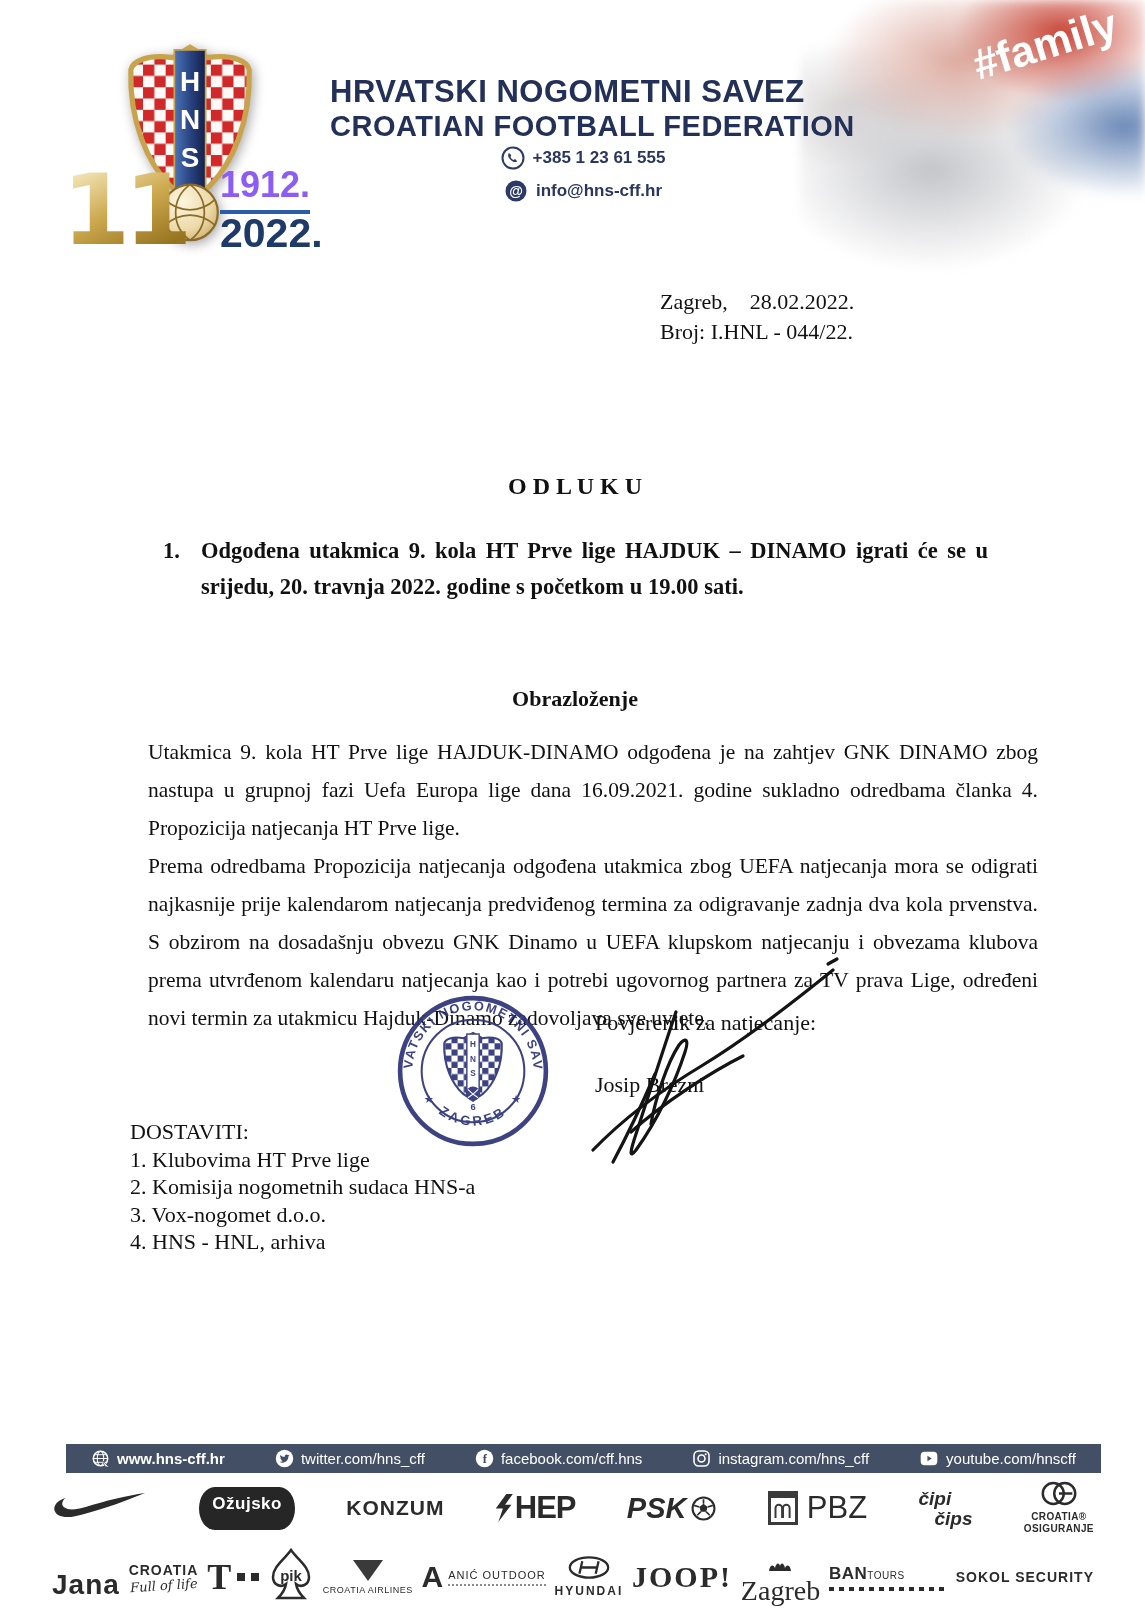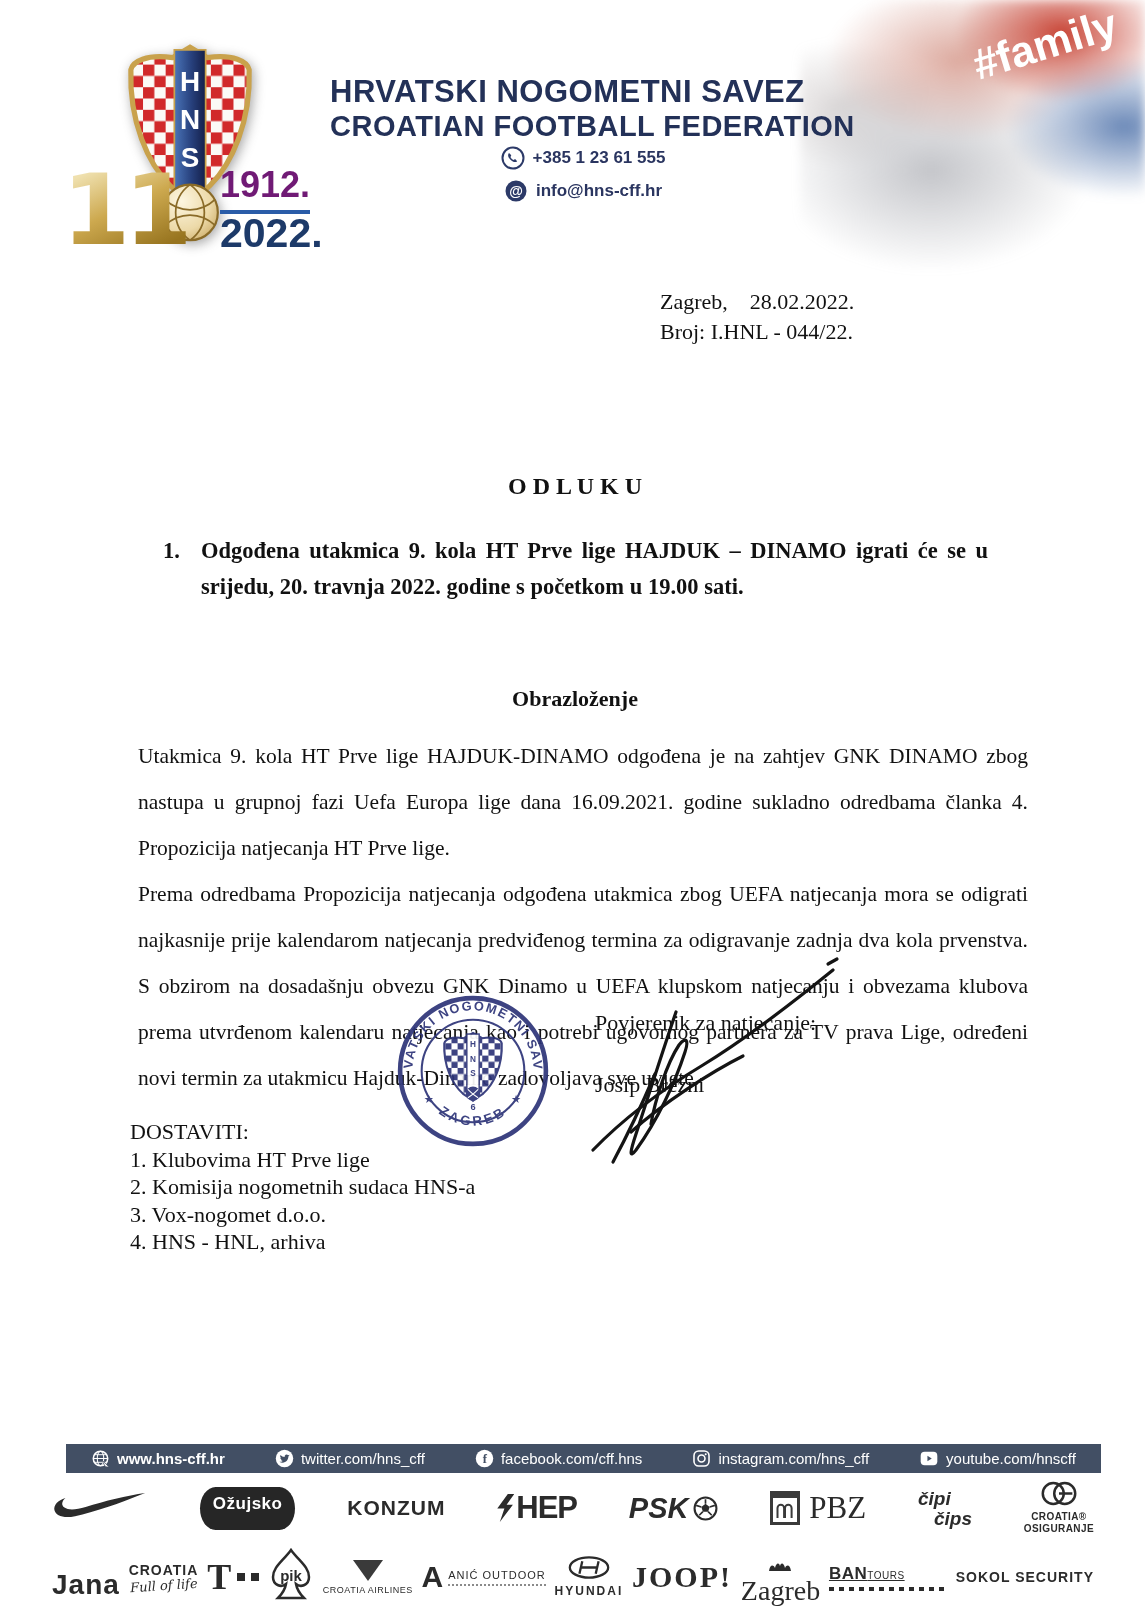--- a/index.html
+++ b/index.html
@@ -19,21 +19,21 @@
 
   
   .logo-group{position:absolute;left:62px;top:28px;width:290px;height:235px;}
   .crestball{position:absolute;left:48px;top:14px;width:160px;height:200px;
     filter:drop-shadow(2px 3px 6px rgba(60,60,60,.45));}
   .anniv{position:absolute;left:0;top:133px;font-family:"DejaVu Sans",sans-serif;
     font-weight:bold;font-size:98px;line-height:1;letter-spacing:-6px;
     background:linear-gradient(155deg,#efe0ae 15%,#cda94f 48%,#97741f 85%);
     -webkit-background-clip:text;background-clip:text;color:transparent;}
   .y1912{position:absolute;left:158px;top:139px;font-family:"Liberation Sans",sans-serif;
-    font-weight:800;font-size:36px;color:#701a75;line-height:1;
+    font-weight:800;font-size:36px;color:#8b5cf6;line-height:1;
     border-bottom:4px solid #2a5ca8;padding-bottom:7px;}
   .y2022{position:absolute;left:158px;top:185px;font-family:"Liberation Sans",sans-serif;
     font-weight:800;font-size:41px;color:#1d3a69;line-height:1;}
 
   
   .org-names{position:absolute;left:330px;top:74px;width:460px;text-align:center;
     font-family:"Liberation Sans",sans-serif;color:#233158;font-weight:800;line-height:1.15;}
   .org-hr{font-size:31px;letter-spacing:.5px;white-space:nowrap;}
   .org-en{font-size:29px;letter-spacing:.5px;white-space:nowrap;}
   .contact{position:absolute;left:438px;top:146px;width:290px;
@@ -50,22 +50,22 @@
   .intro{position:absolute;left:130px;top:392px;width:890px;text-align:justify;
     font-size:21.5px;line-height:33px;}
   .odluku{position:absolute;left:130px;top:473px;width:890px;text-align:center;
     font-weight:bold;font-size:24px;}
   .decision{position:absolute;left:163px;top:533px;width:825px;display:flex;
     font-weight:bold;font-size:22.5px;line-height:36px;}
   .decision-num{flex:none;width:38px;}
   .decision-text{flex:1;text-align:justify;}
   .obrazlozenje{position:absolute;left:130px;top:686px;width:890px;text-align:center;
     font-weight:bold;font-size:22px;}
-  .expl{position:absolute;left:138px;top:733px;width:890px;text-align:justify;
-    font-size:21.5px;line-height:46px;}
+  .expl{position:absolute;left:148px;top:733px;width:890px;text-align:justify;
+    font-size:21.5px;line-height:38px;}
   .expl p{margin:0;}
 
   
   .stamp{position:absolute;left:396px;top:994px;width:154px;height:154px;opacity:.92;}
   .sig-role{position:absolute;left:595px;top:1010px;font-size:22px;}
   .sig-name{position:absolute;left:595px;top:1072px;font-size:22px;}
   .sig-scrawl{position:absolute;left:573px;top:952px;width:285px;height:215px;z-index:3;}
 
   
   .dist{position:absolute;left:130px;top:1118px;font-size:22px;line-height:27.5px;}
@@ -83,42 +83,42 @@
   .row1{top:1476px;height:64px;}
   .row2{top:1544px;height:66px;}
 
   .lg-ozujsko{background:#262626;color:#fff;font-weight:800;font-size:17px;
     padding:7px 13px 16px;border-radius:16px/22px;letter-spacing:.5px;}
   .lg-konzum{font-weight:800;font-size:21px;letter-spacing:1px;}
   .lg-hep{display:flex;align-items:center;font-weight:800;font-size:31px;letter-spacing:-1px;}
   .hep-bolt{width:17px;height:28px;background:#2b2b2b;margin-right:2px;
     clip-path:polygon(62% 0,100% 0,55% 38%,92% 38%,15% 100%,42% 52%,0 52%);}
   .lg-psk{display:flex;align-items:center;gap:5px;font-weight:800;font-style:italic;font-size:29px;}
-  .lg-pbz{display:flex;align-items:center;gap:9px;font-family:Liberation Serif, serif;font-size:31px;}
+  .lg-pbz{display:flex;align-items:center;gap:9px;font-family:Liberation Sans, sans-serif;font-size:31px;}
   .lg-cipi{font-style:italic;font-weight:800;font-size:19px;line-height:1;}
   .cipi-l2{margin-left:16px;margin-top:1px;}
   .lg-croosig{text-align:center;font-weight:800;font-size:10px;line-height:1.25;letter-spacing:.4px;}
   .lg-jana{font-size:28px;font-weight:600;letter-spacing:1px;margin-top:16px;}
   .lg-crofol{text-align:center;}
   .cf-l1{font-weight:800;font-size:14px;letter-spacing:1px;}
   .cf-l2{font-family:"DejaVu Serif",serif;font-style:italic;font-size:13px;transform:rotate(-4deg);}
   .lg-telekom{display:flex;align-items:center;gap:6px;font-family:"Liberation Serif",serif;
     font-weight:bold;font-size:36px;line-height:1;}
   .tk-sq{width:8px;height:8px;background:#2b2b2b;display:inline-block;}
   .lg-croair{text-align:center;font-size:9px;letter-spacing:.5px;}
   .ca-tri{width:0;height:0;border-left:15px solid transparent;border-right:15px solid transparent;
     border-top:21px solid #3a3a3a;margin:0 auto 4px;}
   .lg-anic{display:flex;align-items:center;gap:5px;}
   .anic-a{font-size:30px;font-weight:800;line-height:1;}
   .anic-t{font-size:11px;letter-spacing:1px;border-bottom:2px dotted #8a8a8a;padding-bottom:3px;}
   .lg-hyundai{text-align:center;}
   .hy-txt{font-weight:800;font-size:12px;letter-spacing:2px;margin-top:1px;}
   .lg-joop{font-family:"Liberation Serif",serif;font-weight:bold;font-size:30px;letter-spacing:2px;}
   .lg-zagreb{text-align:center;font-family:"Liberation Serif",serif;font-size:28px;line-height:1;}
-  .lg-ban{font-size:9px;text-decoration:underline;}
+  .lg-ban{font-size:9px;}
   .ban-l1{font-weight:800;font-size:17px;letter-spacing:.5px;}
   .ban-l1 .small{font-weight:400;font-size:10px;}
   .ban-dots{margin-top:3px;width:118px;height:4px;
     background:repeating-linear-gradient(90deg,#2b2b2b 0 5px,transparent 5px 10px);}
   .lg-sokol{font-weight:800;font-size:14px;letter-spacing:1px;}
   .lg-pik{position:relative;}
 </style>
 </head>
 <body>
 

